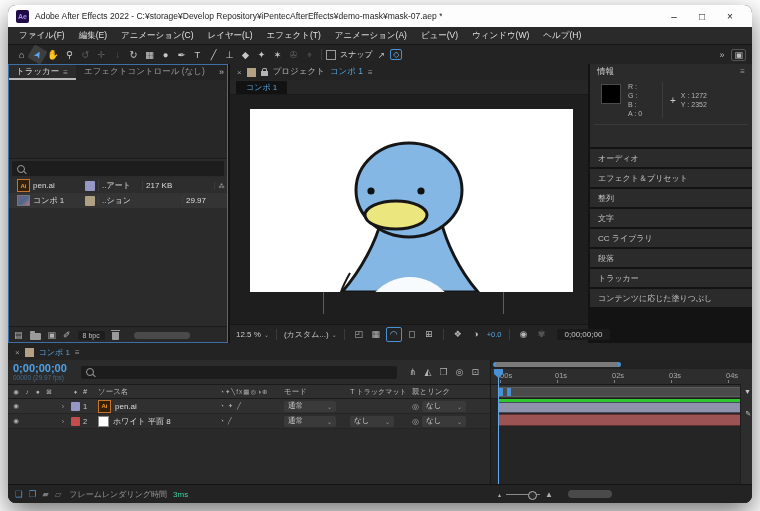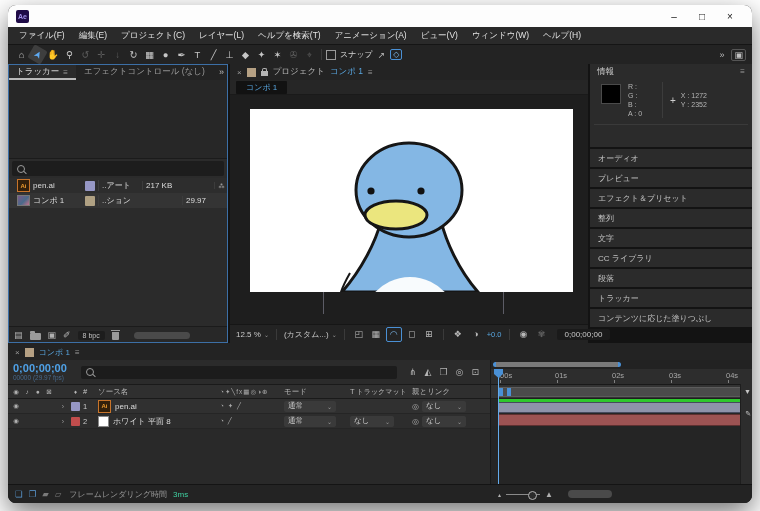--- a/index.html
+++ b/index.html
@@ -187,34 +187,35 @@
   .tlf-pill{position:absolute;left:560px;width:44px;height:8px;background:#4a4a4a;border-radius:4px;}
 </style>
 </head>
 <body>
 
 <div class="desktop" data-name="desktop-wallpaper">
   <div class="ae-window" data-name="after-effects-window">
 
     <div class="titlebar" data-name="title-bar">
       <div class="ae-logo" data-name="app-icon">Ae</div>
+      <div class="title-text" data-name="window-title">Adobe After Effects 2022 - C:¥storage¥Develop Repository¥iPentecAfterEffects¥demo-mask¥mask-07.aep *</div>
       <div class="win-controls" data-name="window-controls">
         <div class="win-btn" data-name="minimize-button">–</div>
         <div class="win-btn" data-name="maximize-button">□</div>
         <div class="win-btn" data-name="close-button">×</div>
       </div>
     </div>
 
     <div class="menubar" data-name="menu-bar">
 
     <span class="menu-item" data-name="menu-item">ファイル(F)</span>
         <span class="menu-item" data-name="menu-item">編集(E)</span>
-        <span class="menu-item" data-name="menu-item">プロジェクト(C)</span>
+        <span class="menu-item" data-name="menu-item">アニメーション(C)</span>
         <span class="menu-item" data-name="menu-item">レイヤー(L)</span>
-        <span class="menu-item" data-name="menu-item">ヘルプを検索(T)</span>
+        <span class="menu-item" data-name="menu-item">エフェクト(T)</span>
         <span class="menu-item" data-name="menu-item">アニメーション(A)</span>
         <span class="menu-item" data-name="menu-item">ビュー(V)</span>
         <span class="menu-item" data-name="menu-item">ウィンドウ(W)</span>
         <span class="menu-item" data-name="menu-item">ヘルプ(H)</span>
       </div>
 
     <div class="toolbar" data-name="tool-bar">
       <span style="display:flex;gap:1px;align-items:center">
 
       <span class="tool" data-name="home-tool" data-state="normal">⌂</span>
@@ -379,21 +380,20 @@
                 <div><span>X :</span> <span data-name="x-value">1272</span></div>
                 <div><span>Y :</span> <span data-name="y-value">2352</span></div>
               </span>
             </span>
           </div>
           <div class="info-pad"></div>
         </div>
         <span>
 
         <div class="rp-row" data-name="collapsed-panel-tab">オーディオ</div>
-            <div class="rp-row" data-name="collapsed-panel-tab">プレビュー</div>
             <div class="rp-row" data-name="collapsed-panel-tab">エフェクト＆プリセット</div>
             <div class="rp-row" data-name="collapsed-panel-tab">整列</div>
             <div class="rp-row" data-name="collapsed-panel-tab">文字</div>
             <div class="rp-row" data-name="collapsed-panel-tab">CC ライブラリ</div>
             <div class="rp-row" data-name="collapsed-panel-tab">段落</div>
             <div class="rp-row" data-name="collapsed-panel-tab">トラッカー</div>
             <div class="rp-row" data-name="collapsed-panel-tab">コンテンツに応じた塗りつぶし</div>
           </span>
       </div>
     </div>

